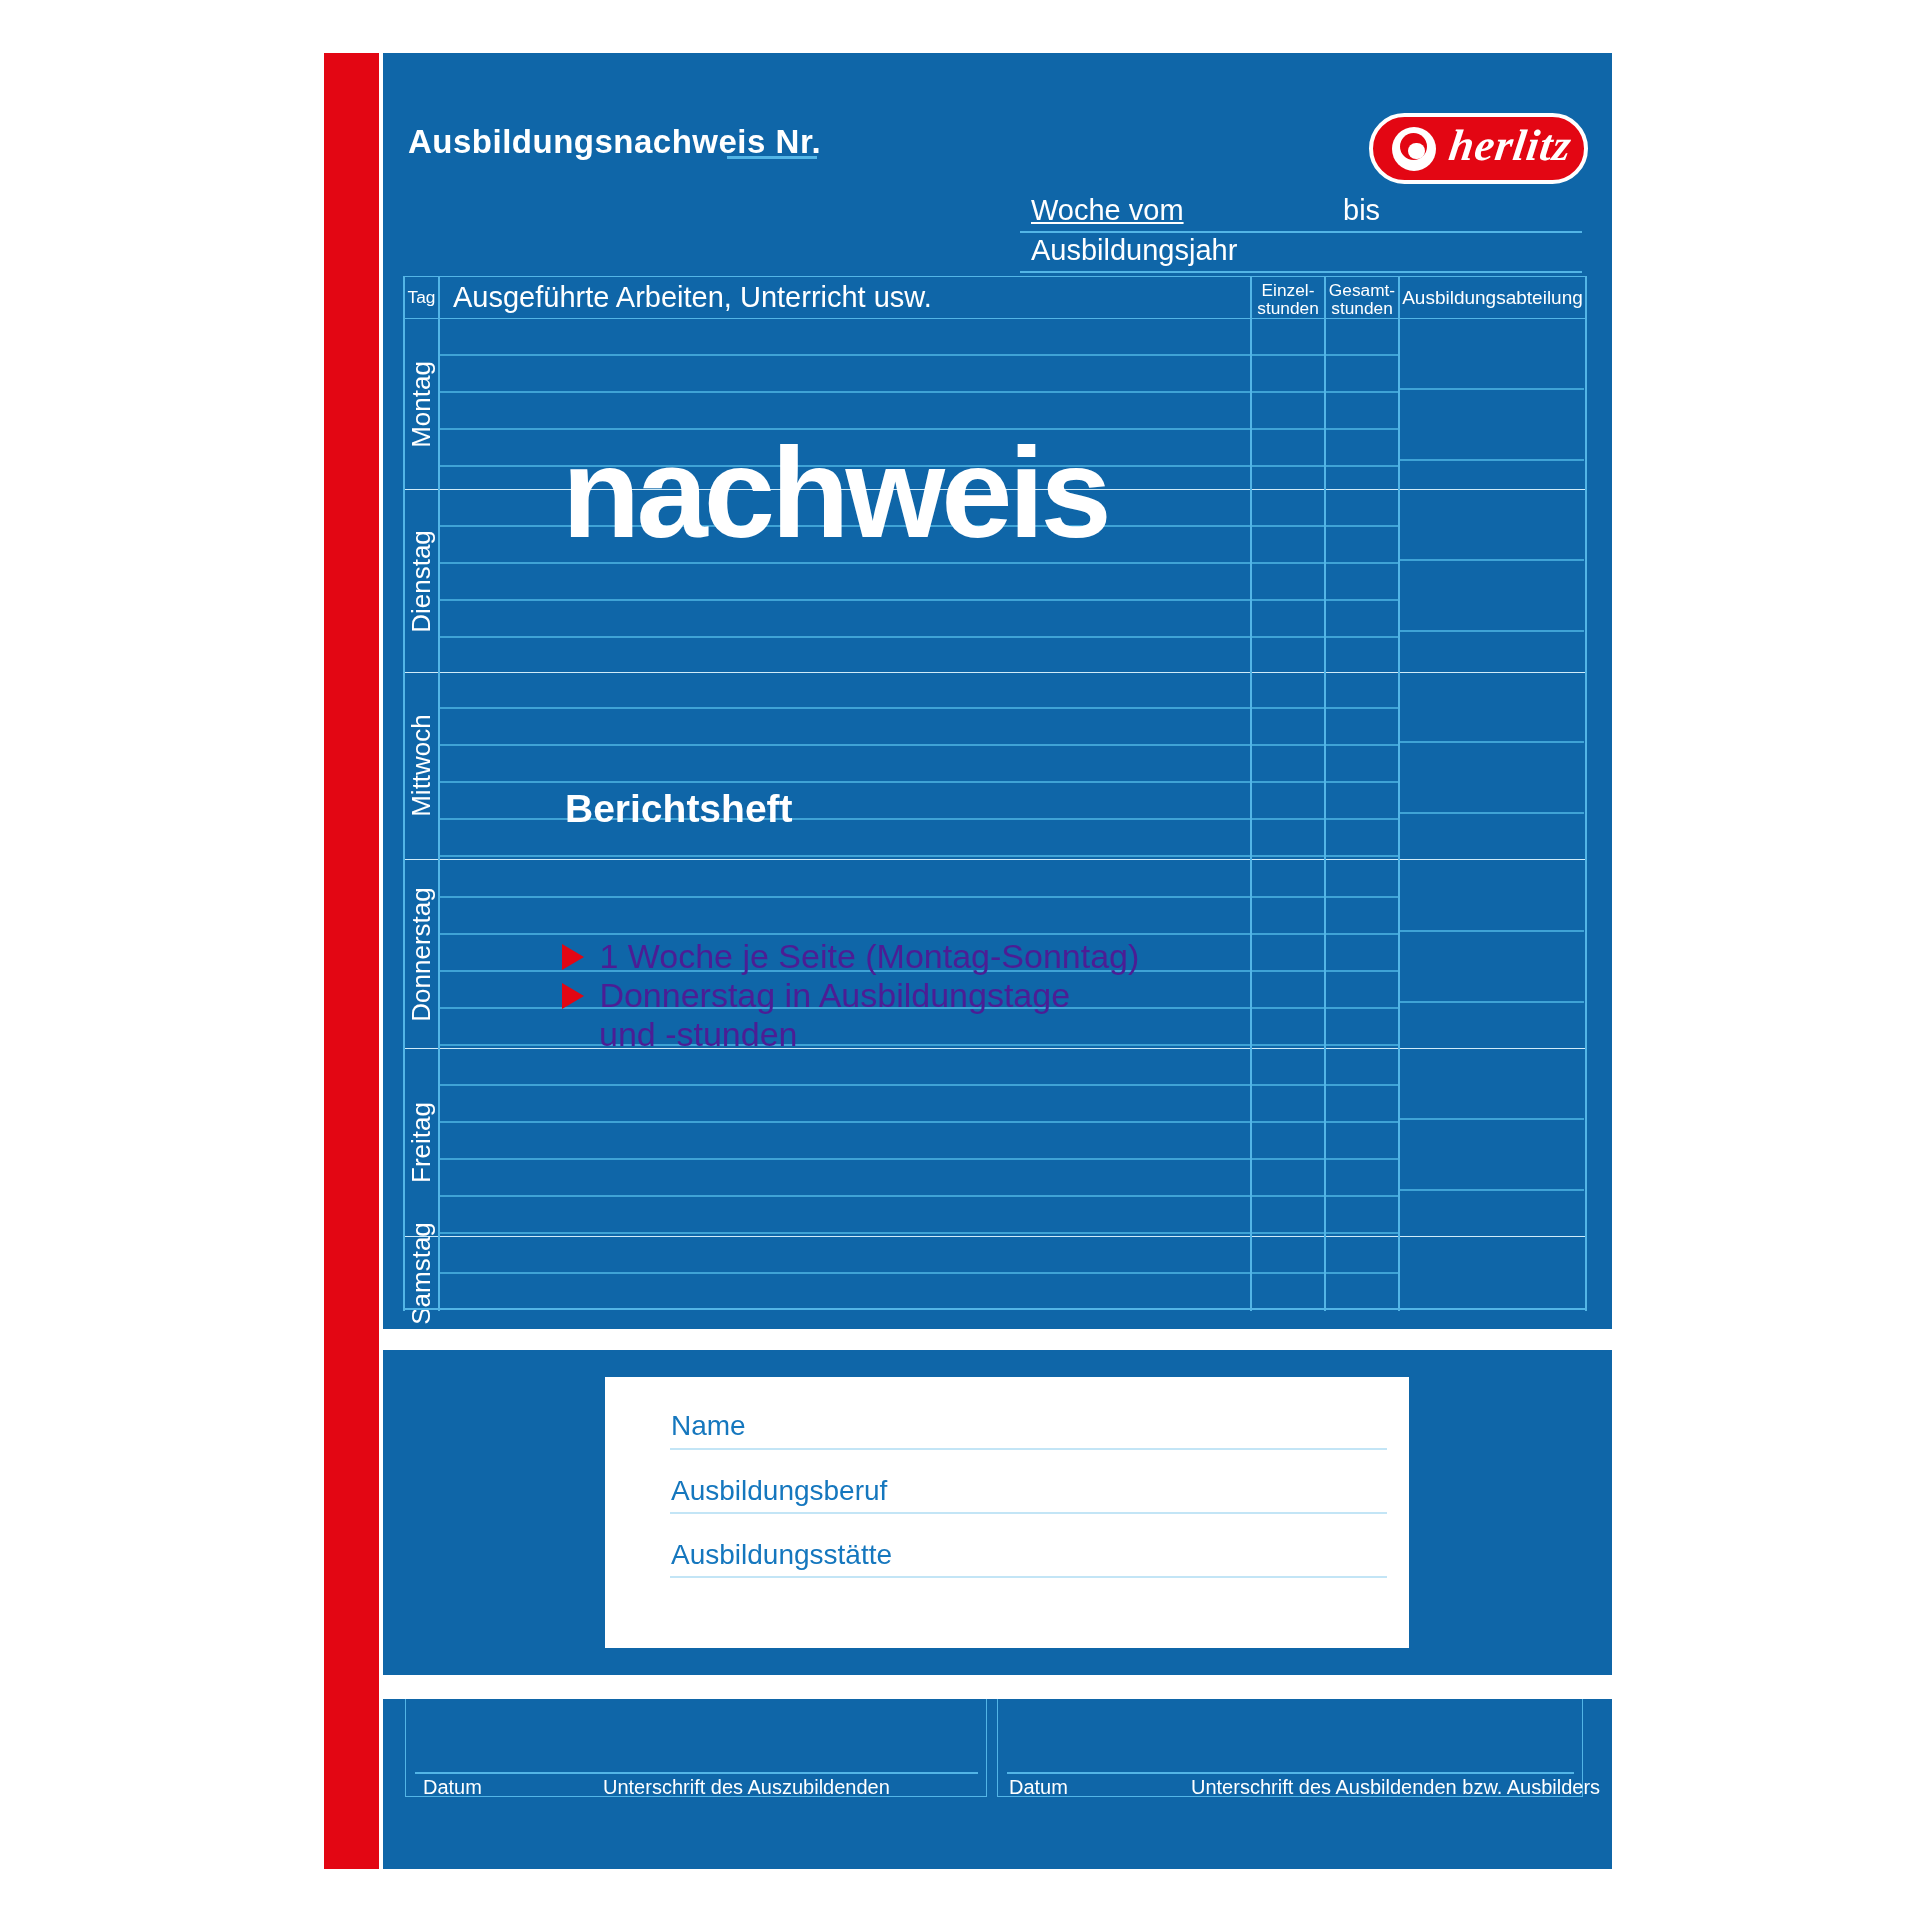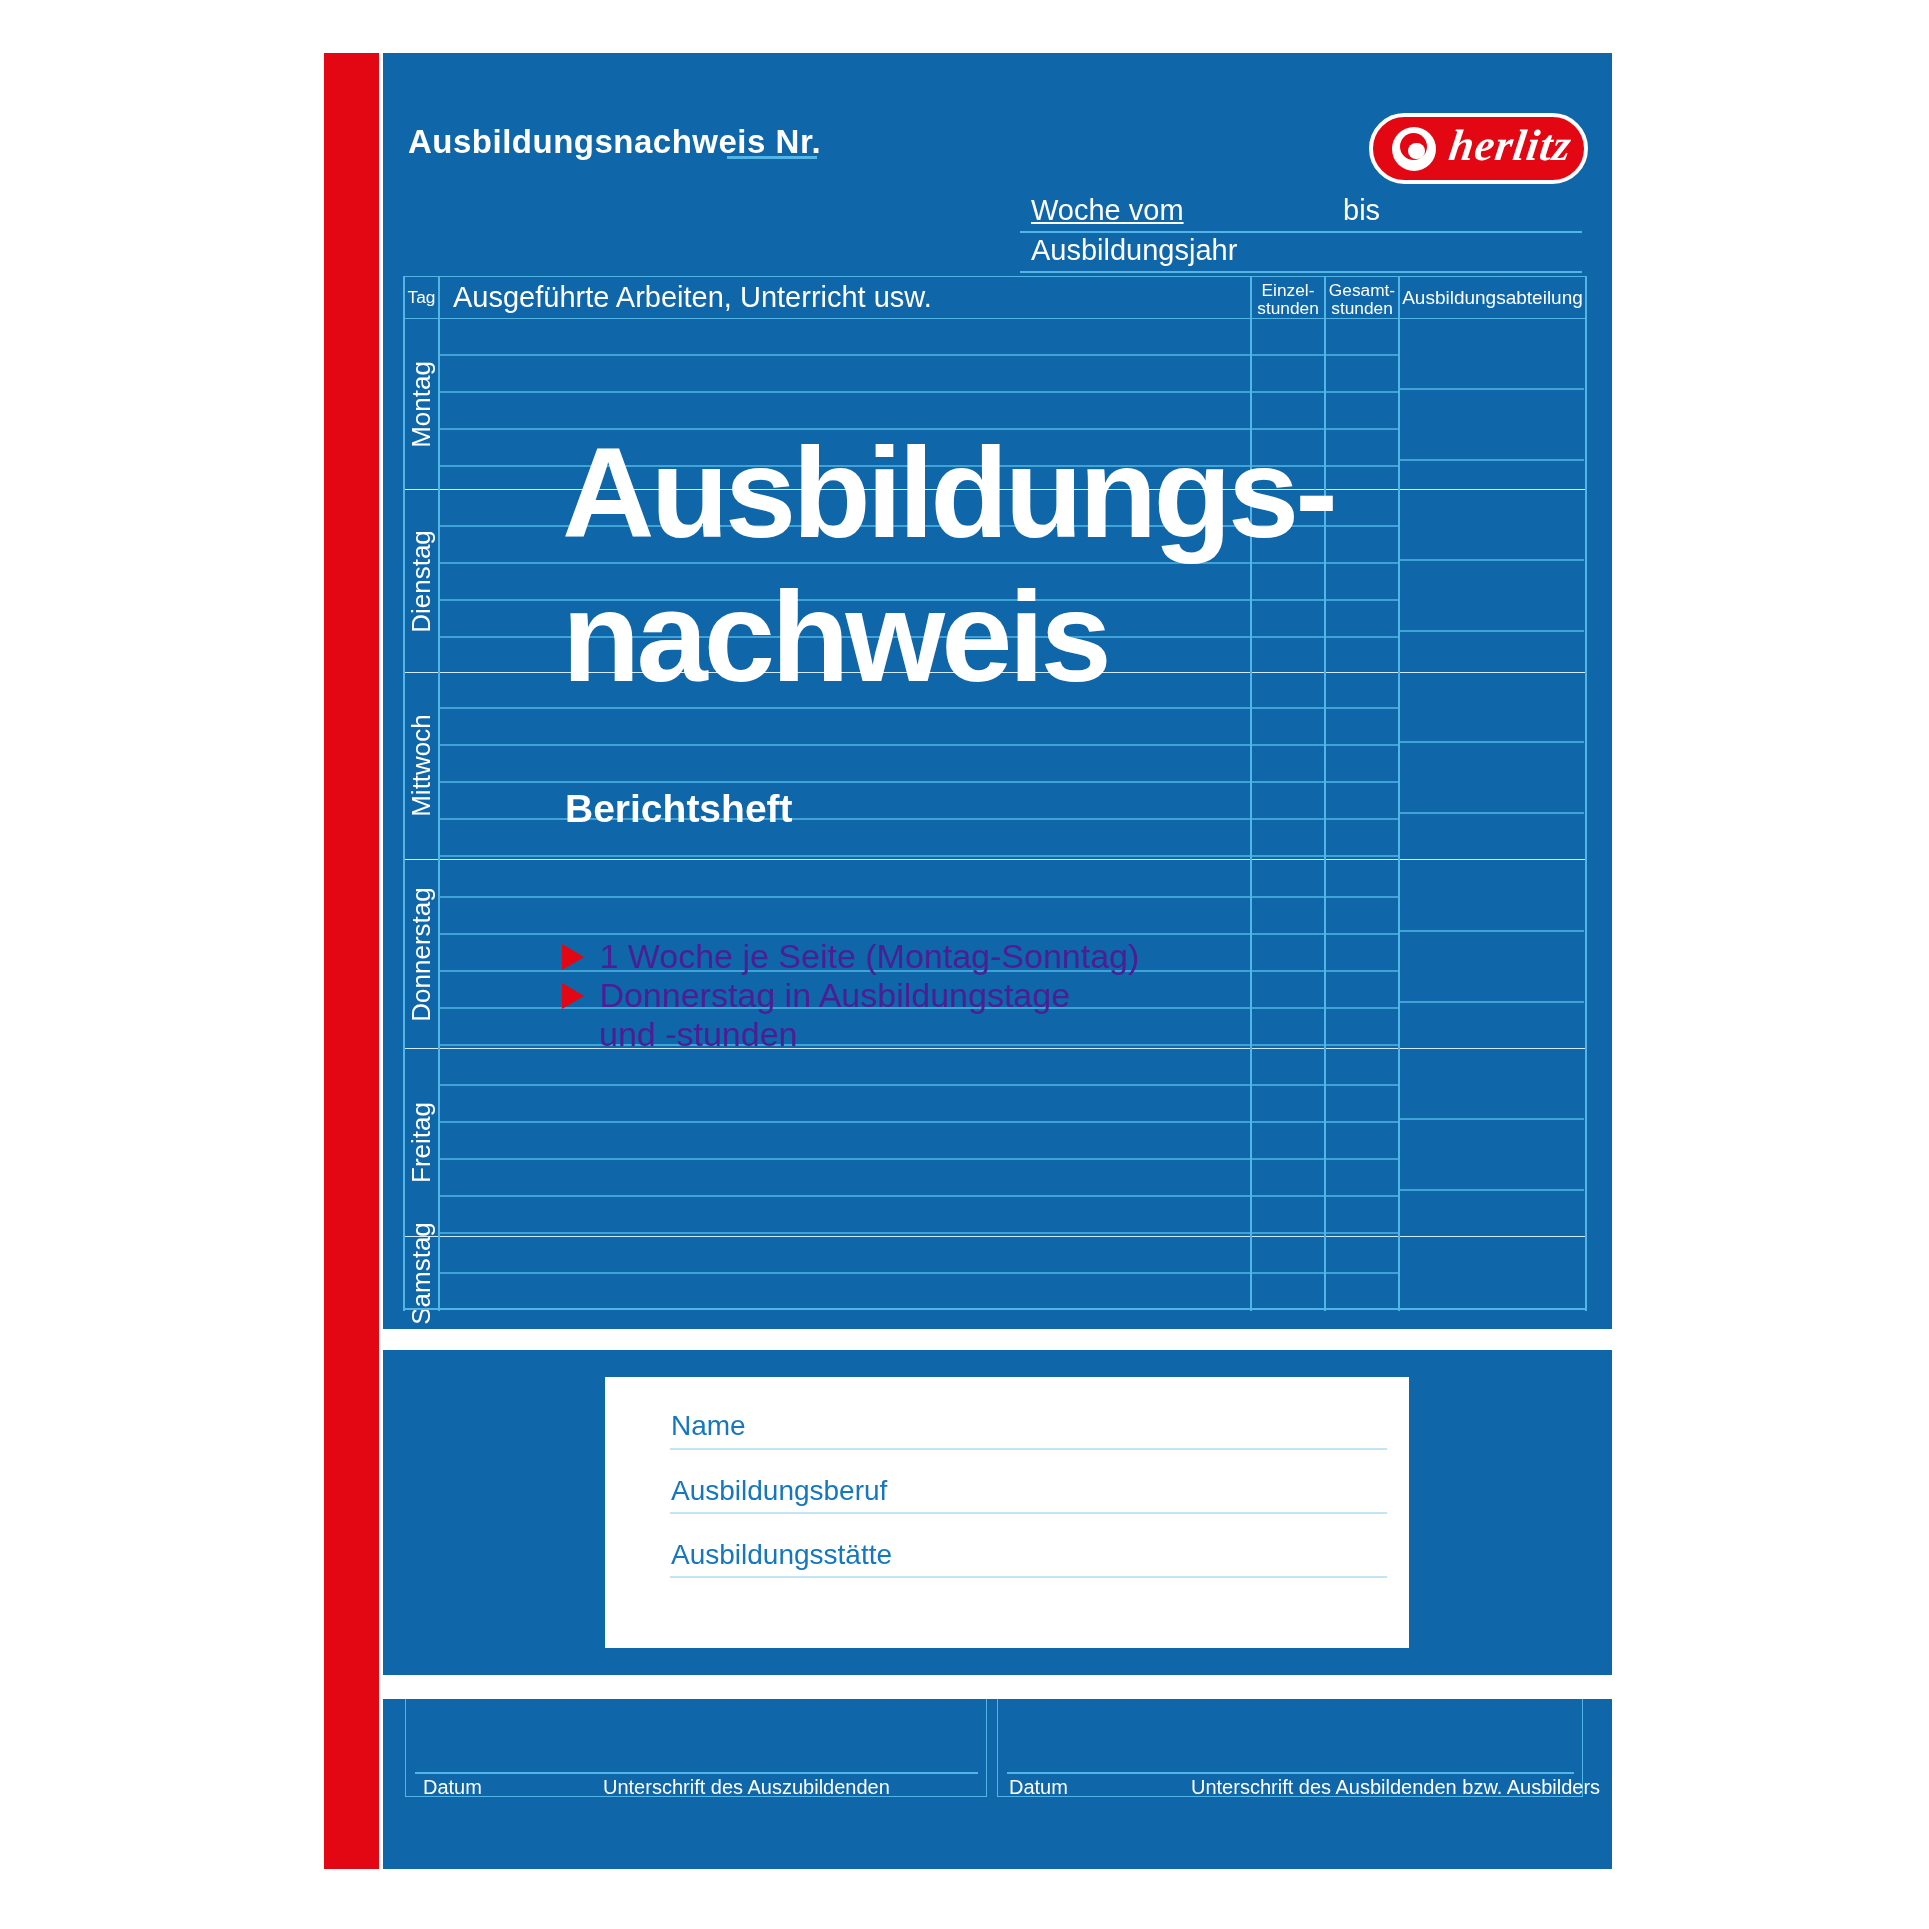--- a/index.html
+++ b/index.html
@@ -176,21 +176,20 @@
 
   <div class="abs vline" style="left:403px;"></div>
   <div class="abs vline" style="left:438px;"></div>
   <div class="abs vline" style="left:1250px;"></div>
   <div class="abs vline" style="left:1324px;"></div>
   <div class="abs vline" style="left:1398px;"></div>
   <div class="abs vline" style="left:1585px;"></div>
   <div class="abs table-bottom"></div>
 
   <div class="abs cover-title">
-    <div>Ausbildungs-</div>
     <div>nachweis</div>
   </div>
   <div class="abs cover-sub">
     <div>Berichtsheft</div>
   </div>
   <div class="abs bullets">
     <div class="bullet-row">
       <span class="tri"></span>
       <span>1 Woche je Seite (Montag-Sonntag)</span>
     </div>

